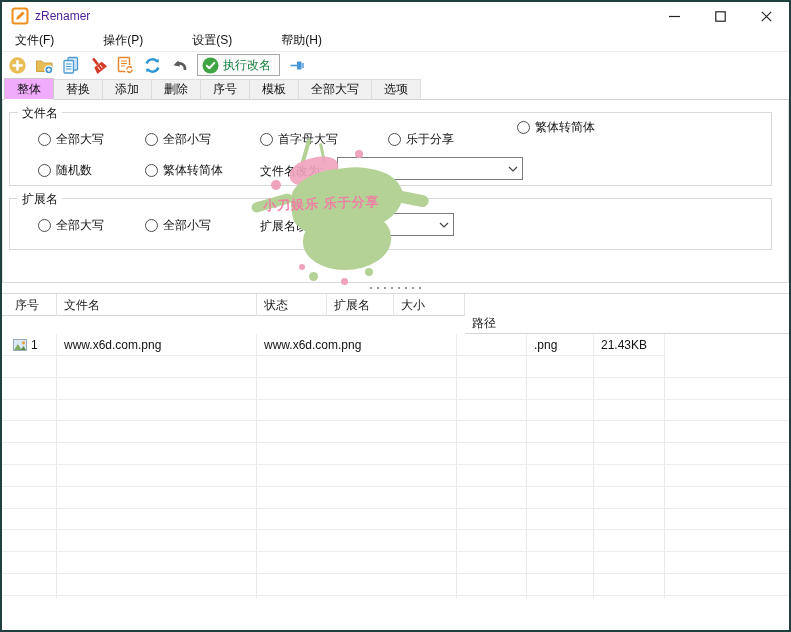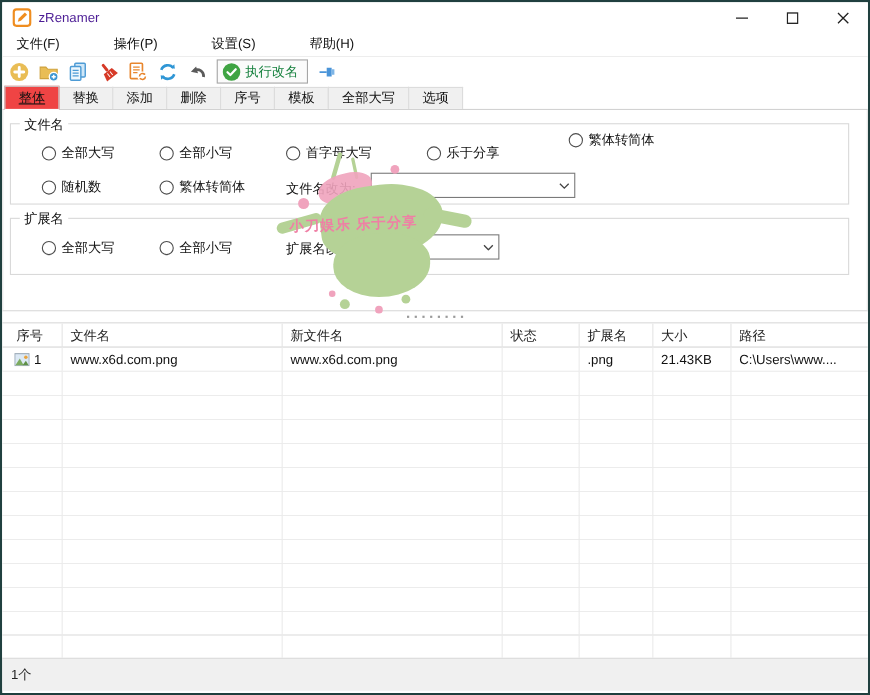--- a/index.html
+++ b/index.html
@@ -19,22 +19,22 @@
   .menuitem { font-size:12px; color:#111; padding:0 11px; line-height:21px; }
   
   .toolbar { height:26px; display:flex; align-items:center; gap:8px; padding-left:6px; background:#fff; }
   .tbicon { width:19px; height:19px; display:flex; align-items:center; justify-content:center; }
   .execbtn { display:flex; align-items:center; gap:4px; border:1px solid #a6a6a6; background:#fbfbfb;
              height:22px; padding:0 8px 0 4px; font-size:12px; color:#15803d; }
   
   .tabbar { height:22px; display:flex; align-items:flex-end; border-bottom:1px solid #d2d2d2; background:#fff; padding-left:2px; }
   .tab { font-size:12px; color:#111; text-align:center; padding:0 12px; line-height:19px; height:20px;
          background:#f0f0f0; border:1px solid #dcdcdc; border-bottom:none; margin-right:-1px; }
-  .tab.active { background:#ef4444; border:1px solid #c9c9c9; border-bottom:1px solid #fff; height:22px;
-                line-height:21px; margin-bottom:-1px; position:relative; z-index:2;text-decoration:underline; }
+  .tab.active { background:#f0abfc; border:1px solid #c9c9c9; border-bottom:1px solid #fff; height:22px;
+                line-height:21px; margin-bottom:-1px; position:relative; z-index:2; }
   
   .panel { position:relative; height:183px; background:#fff; border-left:1px solid #e3e3e3;
            border-right:1px solid #e3e3e3; border-bottom:1px solid #d9d9d9; }
   .groupbox { position:absolute; border:1px solid #d9d9d9; }
   .grouptitle { position:absolute; top:-8px; left:8px; background:#fff; padding:0 4px; font-size:12px; color:#111; }
   .g1 { left:6px; top:12px; width:763px; height:74px; }
   .g2 { left:6px; top:98px; width:763px; height:52px; }
   .radio { position:absolute; display:flex; align-items:center; gap:5px; font-size:12px; color:#111; }
   .rb { width:13px; height:13px; border:1px solid #4d4d4d; border-radius:50%; background:#fff; flex:0 0 auto; }
   .flabel { position:absolute; font-size:12px; color:#111; }
@@ -51,21 +51,21 @@
   .splitter { height:10px; background:#fff; display:flex; align-items:center; justify-content:center; gap:5px; }
   .splitter i { width:2px; height:2px; background:#9a9a9a; display:block; }
   
   .filetable { height:305px; border-top:1px solid #d9d9d9; background:#fff; overflow:hidden; font-size:12px; }
   .trow { display:flex; width:100%; }
   .th { height:22px; line-height:22px; color:#222; border-right:1px solid #e4e4e4; border-bottom:1px solid #d6d6d6;
         padding-left:7px; overflow:hidden; white-space:nowrap; }
   .td { height:22px; line-height:22px; color:#111; border-right:1px solid #ececec; border-bottom:1px solid #ececec;
         padding-left:7px; overflow:hidden; white-space:nowrap; display:flex; align-items:center; }
   .c0 { width:55px; } .c1 { width:200px; } .c2 { width:200px; } .c3 { width:70px; }
-  .c4 { width:67px; } .c5 { width:71px; } .c6 { flex:1; border-right:none; }
+  .c4 { width:67px; } .c5 { width:71px; } .c6 { flex:1; border-right:none;margin-top:18px; }
   .th.c0 { padding-left:13px; } .td.c0 { padding-left:11px; gap:4px; }
   .emptygrid { height:261px;
     background-image:
       linear-gradient(#eaeaea,#eaeaea), linear-gradient(#eaeaea,#eaeaea), linear-gradient(#eaeaea,#eaeaea),
       linear-gradient(#eaeaea,#eaeaea), linear-gradient(#eaeaea,#eaeaea), linear-gradient(#eaeaea,#eaeaea),
       repeating-linear-gradient(to bottom, #fff 0 20.8px, #ececec 20.8px 21.8px);
     background-size:1px 100%,1px 100%,1px 100%,1px 100%,1px 100%,1px 100%,auto;
     background-position:54px 0,254px 0,454px 0,524px 0,591px 0,662px 0,0 0;
     background-repeat:no-repeat,no-repeat,no-repeat,no-repeat,no-repeat,no-repeat,repeat; }
   
@@ -277,43 +277,38 @@
       <i></i>
       <i></i>
       <i></i>
       <i></i>
   </div>
 
   <div class="filetable">
     <div class="trow">
       <div class="th c0">序号</div>
       <div class="th c1">文件名</div>
-      <div class="th c2">新文件名</div>
       <div class="th c3">状态</div>
       <div class="th c4">扩展名</div>
       <div class="th c5">大小</div>
       <div class="th c6">路径</div>
     </div>
     <div class="trow">
       <div class="td c0">
         <svg width="14" height="12" viewBox="0 0 14 12" style="flex:0 0 auto">
           <rect x="0.5" y="0.5" width="13" height="11" fill="#dce9f5" stroke="#9daab8"></rect>
           <path d="M1 11 L5 5 L8.5 11 Z" fill="#7cab5f"></path>
           <path d="M7.5 11 L10.5 7 L13 11 Z" fill="#5e8f48"></path>
           <circle cx="10.5" cy="3.8" r="1.6" fill="#e8a33d"></circle>
         </svg>
         <span>1</span>
       </div>
       <div class="td c1">www.x6d.com.png</div>
       <div class="td c2">www.x6d.com.png</div>
       <div class="td c3"></div>
       <div class="td c4">.png</div>
       <div class="td c5">21.43KB</div>
-      <div class="td c6">C:\Users\www....</div>
     </div>
     <div class="emptygrid"></div>
   </div>
 
-  <div class="statusbar">
-    <span>1个</span>
-  </div>
 
 </div>
 
 </body></html>

